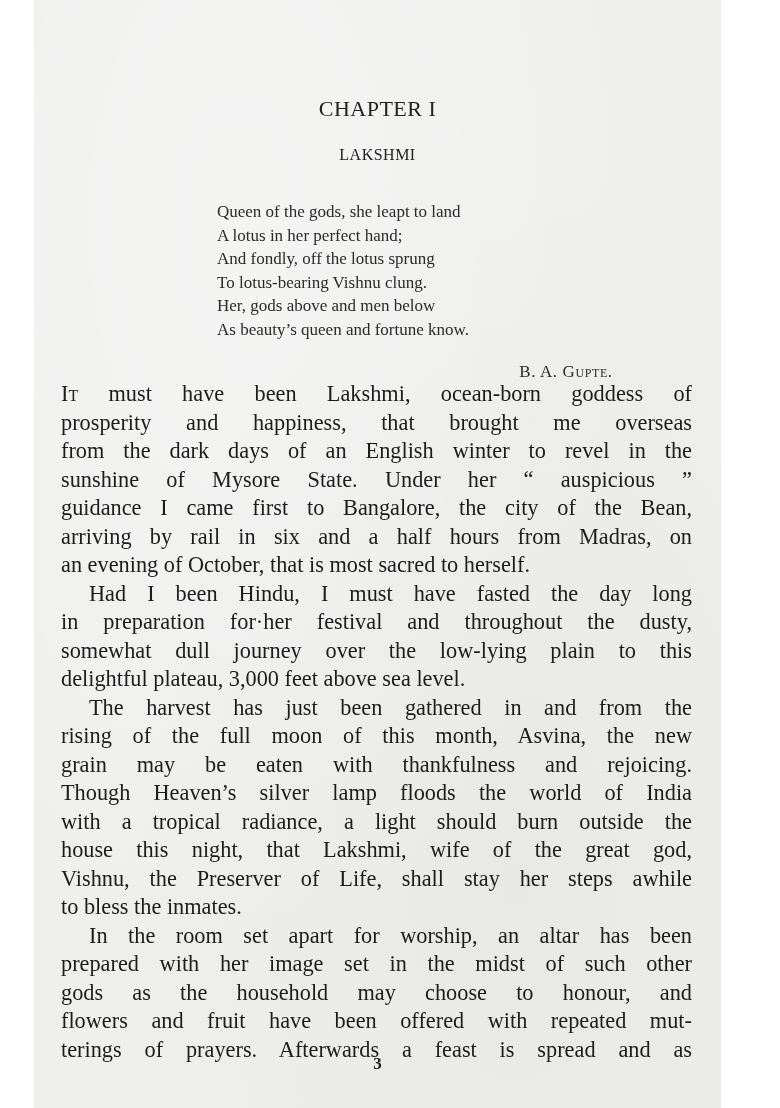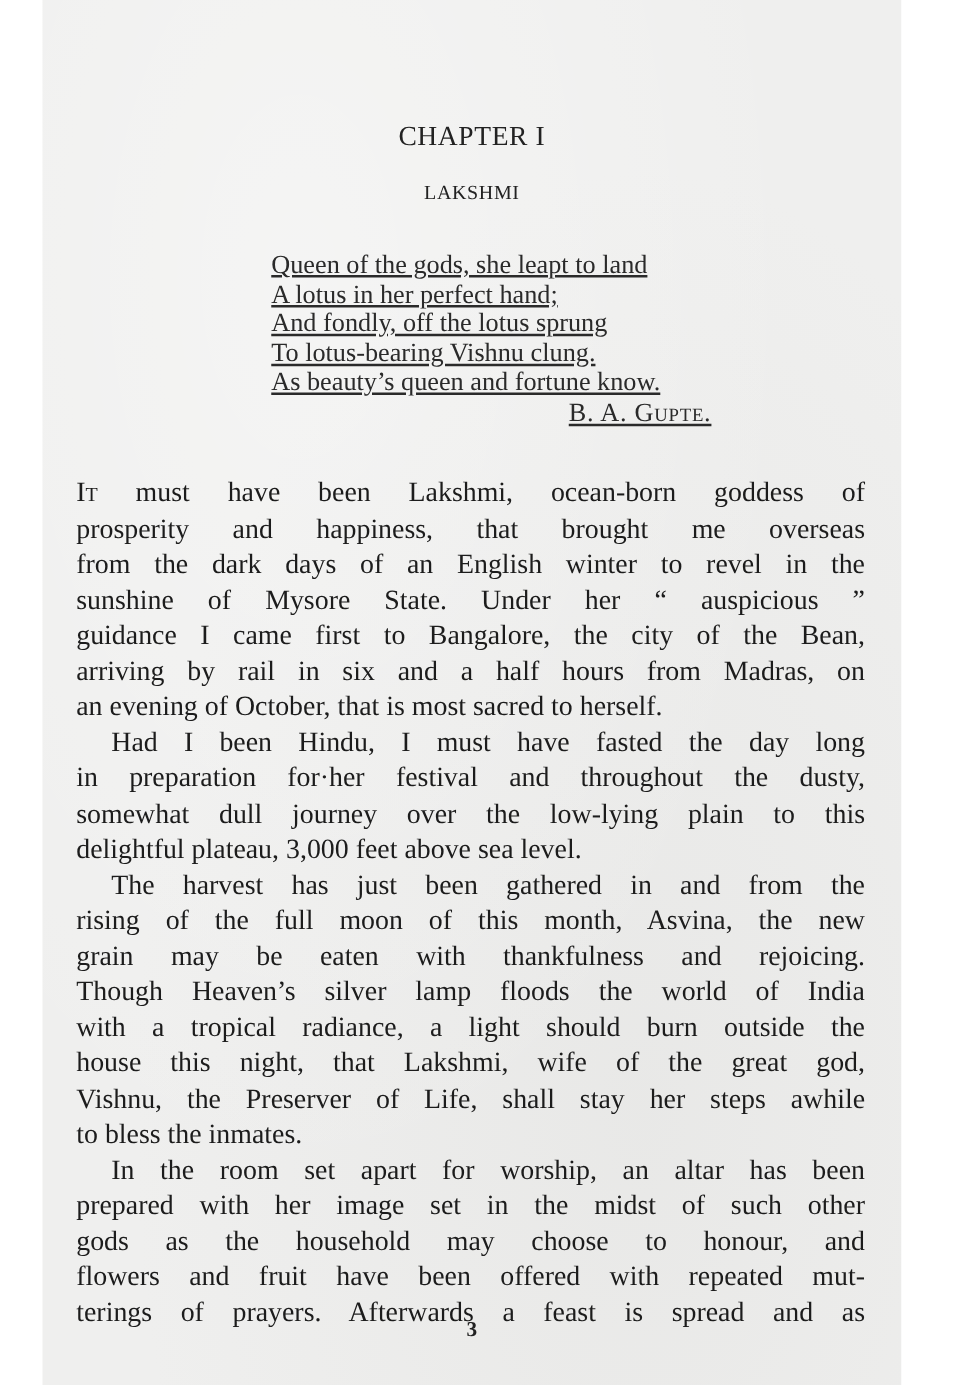--- a/index.html
+++ b/index.html
@@ -15,25 +15,25 @@
   .chapter-num {
     position:absolute; left:0; width:100%; top:96px; text-align:center;
     font-size:22px; letter-spacing:0.5px; color:#222;
   }
   .chapter-title {
     position:absolute; left:0; width:100%; top:146px; text-align:center;
     font-size:16px; letter-spacing:0.5px; color:#222;
   }
   .epigraph {
     position:absolute; left:183px; top:200px; width:460px;
-    font-size:21px; line-height:23.6px; color:#2a2a2a;text-decoration:underline;
+    font-size:17px; line-height:23.6px; color:#2a2a2a;
   }
   .epigraph .line { display:block; white-space:nowrap; }
   .epigraph .attrib {
-    display:block; text-align:left; margin-left:238px; margin-top:1px;
+    display:block; text-align:center; margin-left:238px; margin-top:18px;
     font-variant:small-caps; letter-spacing:0.6px;
   }
   .body-text {
     position:absolute; left:27px; top:380px; width:631px;
     font-size:22.3px; line-height:28.5px; color:#1c1c1c;
     text-align:justify;
   }
   .body-text p { margin:0; text-indent:0; }
   .body-text p.indent { text-indent:28px; }
   .body-text .line { display:block; text-align:justify; text-align-last:justify; white-space:nowrap; }
@@ -50,20 +50,21 @@
 <div class="page">
 
   <div class="chapter-num">CHAPTER I</div>
   <div class="chapter-title">LAKSHMI</div>
 
   <div class="epigraph">
     <span class="line">Queen of the gods, she leapt to land</span>
     <span class="line">A lotus in her perfect hand;</span>
     <span class="line">And fondly, off the lotus sprung</span>
     <span class="line">To lotus-bearing Vishnu clung.</span>
+    <span class="line">Her, gods above and men below</span>
     <span class="line">As beauty’s queen and fortune know.</span>
     <span class="attrib">B. A. Gupte.</span>
   </div>
 
   <div class="body-text">
     <p>
       <span class="line"><span class="sc">It</span><span> must have been Lakshmi, ocean-born goddess of</span></span>
       <span class="line">prosperity and happiness, that brought me overseas</span>
       <span class="line">from the dark days of an English winter to revel in the</span>
       <span class="line">sunshine of Mysore State.  Under her “ auspicious ”</span>

